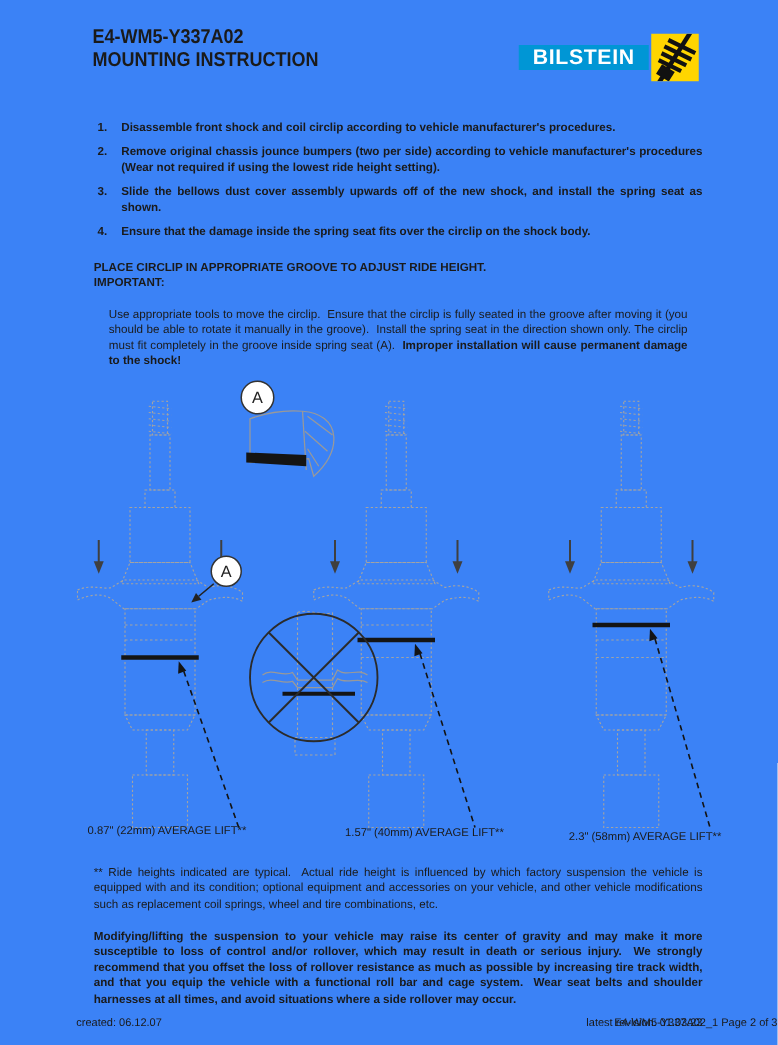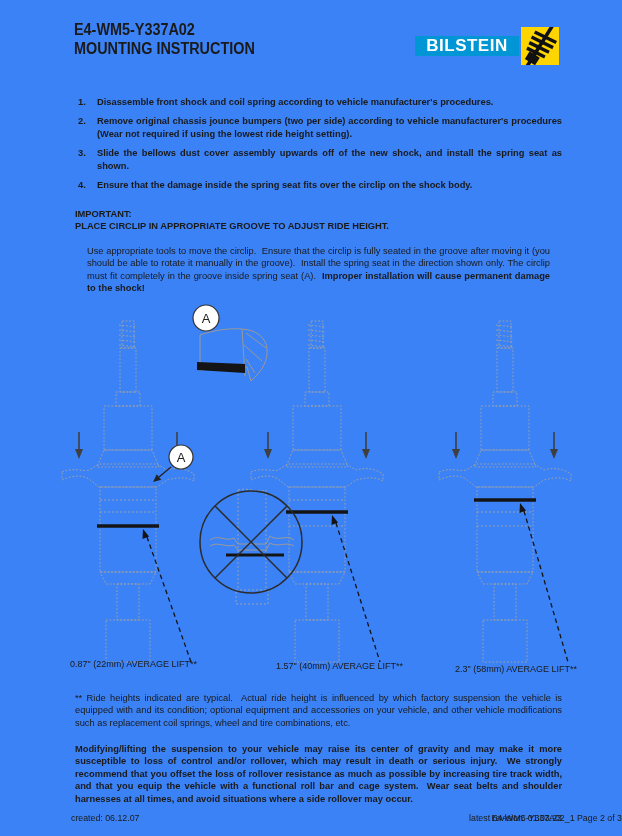--- a/index.html
+++ b/index.html
@@ -27,21 +27,21 @@
   .important{position:absolute;left:75px;top:208px;width:487px;font-size:9.3px;line-height:12.4px;}
   .important .b{font-weight:bold;}
   .important p{margin:12px;text-align:justify;white-space:pre-wrap;}
   .note,.warn{position:absolute;left:75px;width:487px;margin:0;font-size:9.3px;line-height:12.4px;text-align:justify;white-space:pre-wrap;}
   .note{top:692px;}
   .warn{top:743px;font-weight:bold;}
   
   .caption{position:absolute;font-size:9px;white-space:nowrap;}
   
   .footer{position:absolute;left:0;top:813px;width:622px;font-size:8.8px;}
-  .footer .fl{position:absolute;left:71px;}
+  .footer .fl{position:absolute;left:61px;}
   .footer .fc{position:absolute;left:0;width:622px;text-align:right;}
   .footer .fr{position:absolute;right:60px;}
   svg{display:block;}
 </style>
 </head>
 <body>
 
 <div class="page">
 
   <div class="title-block">
@@ -61,39 +61,39 @@
           <rect x="9" y="25" width="20" height="3.4" transform="rotate(-6 19 26.7)"></rect>
           <rect x="13" y="29" width="12" height="9"></rect>
         </g>
       </svg>
     </div>
   </div>
 
   <ol class="steps">
     <li>
         <span class="num">1.</span>
-        <span class="txt">Disassemble front shock and coil spring according to vehicle manufacturer's procedures.</span>
+        <span class="txt">Disassemble front shock and coil circlip according to vehicle manufacturer's procedures.</span>
       </li>
     <li>
         <span class="num">2.</span>
         <span class="txt">Remove original chassis jounce bumpers (two per side) according to vehicle manufacturer's procedures (Wear not required if using the lowest ride height setting).</span>
       </li>
     <li>
         <span class="num">3.</span>
         <span class="txt">Slide the bellows dust cover assembly upwards off of the new shock, and install the spring seat as shown.</span>
       </li>
     <li>
         <span class="num">4.</span>
         <span class="txt">Ensure that the damage inside the spring seat fits over the circlip on the shock body.</span>
       </li>
   </ol>
 
   <div class="important">
+    <div class="b">PLACE CIRCLIP IN APPROPRIATE GROOVE TO ADJUST RIDE HEIGHT.</div>
     <div class="b">IMPORTANT:</div>
-    <div class="b">PLACE CIRCLIP IN APPROPRIATE GROOVE TO ADJUST RIDE HEIGHT.</div>
     <p><span>Use appropriate tools to move the circlip.  Ensure that the circlip is fully seated in the groove after moving it (you should be able to rotate it manually in the groove).  Install the spring seat in the direction shown only. The circlip must fit completely in the groove inside spring seat (A).  </span><b>Improper installation will cause permanent damage to the shock!</b></p>
   </div>
 
   <div class="abs" id="detailA" style="left:188px;top:303px">
       <svg width="105" height="92" viewBox="0 0 105 92">
         <circle cx="18" cy="15" r="13" fill="#fff" stroke="#333" stroke-width="1.2"></circle>
         <text x="18" y="19.5" text-anchor="middle" font-size="13" font-family="Liberation Sans, sans-serif" fill="#222">A</text>
         <path d="M12,32 C26,27 42,25 54,26 C68,27 78,34 79,46 C80,58 74,68 63,78 L59,64 L12,67 Z" fill="none" stroke="#999" stroke-width="1"></path>
         <path d="M54,26 L57,73" fill="none" stroke="#999" stroke-width="1"></path>
         <path d="M58,30 L78,45" fill="none" stroke="#999" stroke-width="1"></path>

